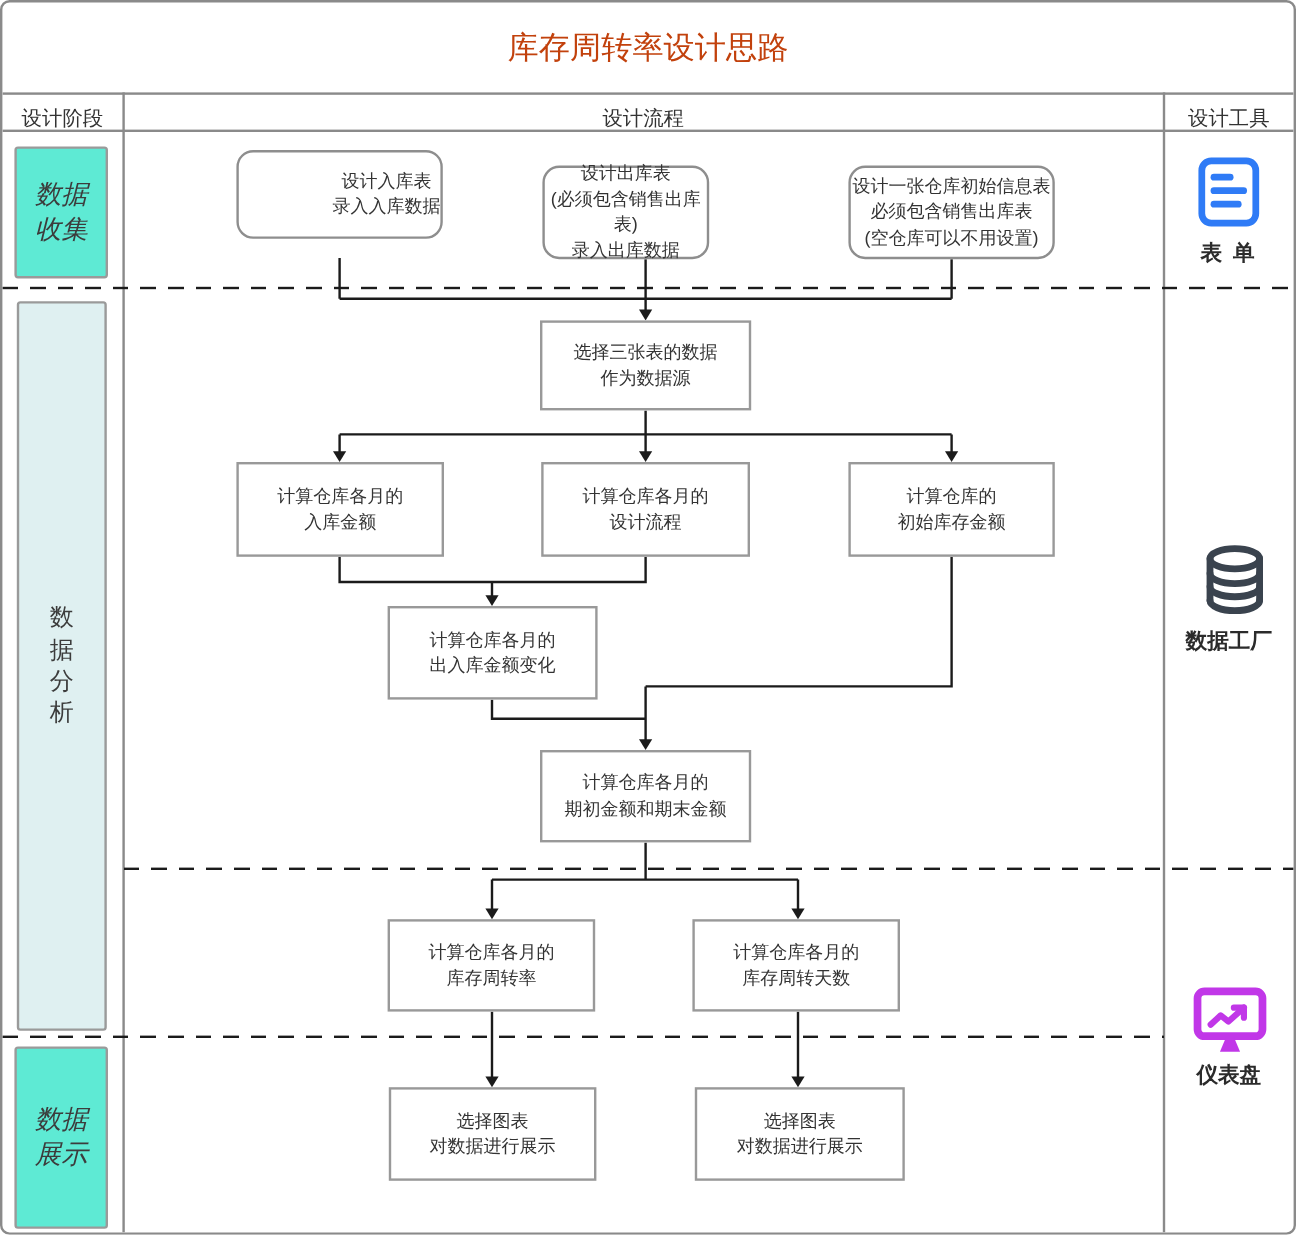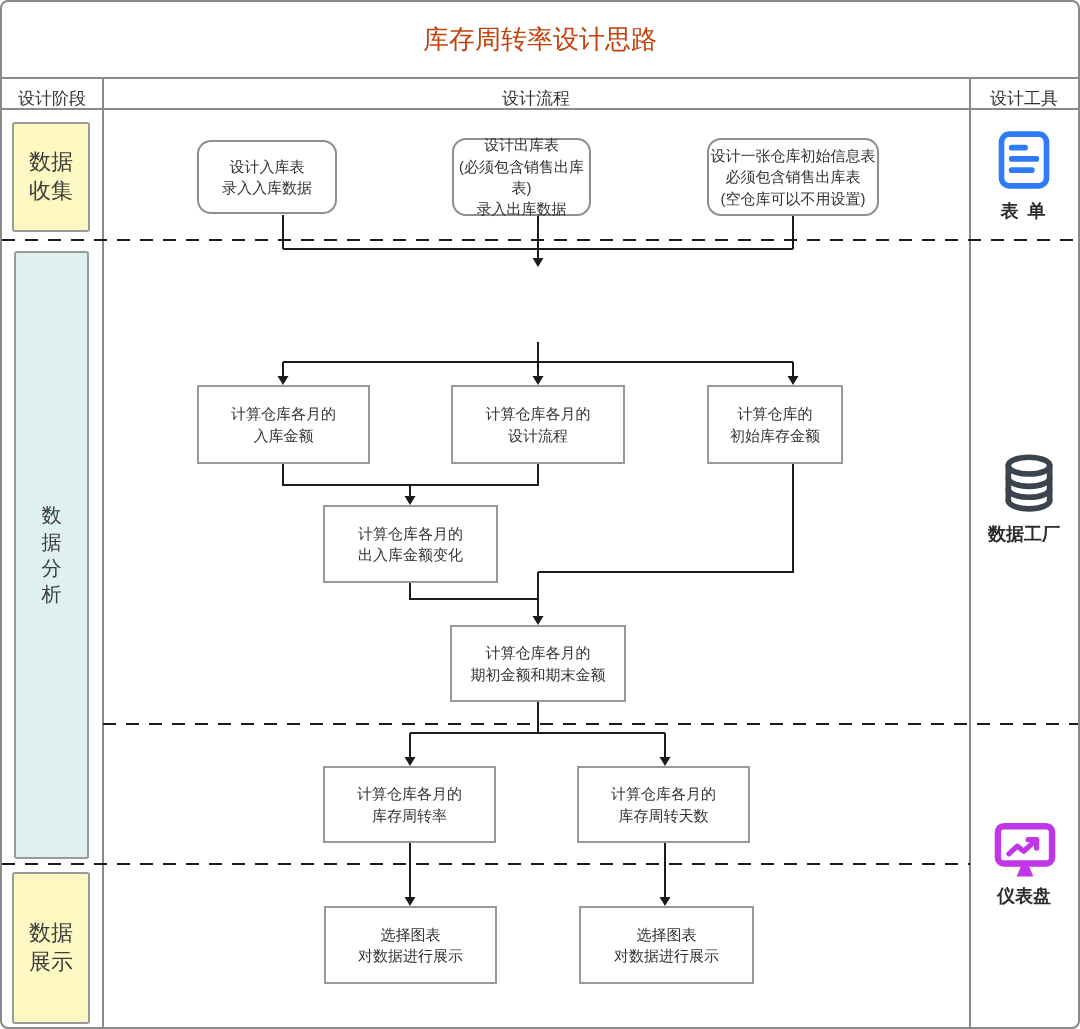--- a/index.html
+++ b/index.html
@@ -14,21 +14,21 @@
         background:repeating-linear-gradient(90deg,#1b1b1b 0 13px,transparent 13px 23px);}
   
   .title{position:absolute;left:0;top:0;width:100%;height:75px;display:flex;
          align-items:center;justify-content:center;font-size:26px;color:#c2410c;}
   .hcell{position:absolute;top:75px;height:42px;display:flex;align-items:center;
          justify-content:center;font-size:17px;color:#333;}
   
   .stage{position:absolute;border:2px solid #9a9a9a;border-radius:3px;display:flex;
          flex-direction:column;align-items:center;justify-content:center;
          font-size:22px;line-height:1.3;color:#3c3c3c;text-align:center;}
-  .beige{background:#fef9c3;}
+  .beige{background:#5eead4;font-style:italic;}
   .blue{background:#dff0f1;}
   .stage.vertical span{font-size:20px;line-height:1.32;}
   
   .fbox{position:absolute;background:#fff;border:2px solid #999;display:flex;
         align-items:center;justify-content:center;text-align:center;font-size:15px;
         line-height:1.42;color:#333;z-index:2;box-sizing:border-box;}
   .fbox span{display:block;}
   .round{border-radius:14px;border-color:#8e8e8e;}
   
   #connectors{position:absolute;left:0;top:0;z-index:1;}
@@ -86,55 +86,61 @@
       <polygon points="785.5,374 796.5,374 791,383"></polygon>
       <polygon points="402.5,494 413.5,494 408,503"></polygon>
       <polygon points="530.5,614 541.5,614 536,623"></polygon>
       <polygon points="402.5,755 413.5,755 408,764"></polygon>
       <polygon points="657.5,755 668.5,755 663,764"></polygon>
       <polygon points="402.5,895 413.5,895 408,904"></polygon>
       <polygon points="657.5,895 668.5,895 663,904"></polygon>
     </g>
   </svg>
 
-  <div class="fbox round" style="left:195px;top:138px;width:140px;height:74px;">
+  <div class="fbox round" style="left:195px;top:123px;width:172px;height:74px;justify-content:flex-end;">
     <div>
         <span>设计入库表</span>
          <span>录入入库数据</span>
       </div>
   </div>
   <div class="fbox round" style="left:450px;top:136px;width:139px;height:78px;">
     <div>
         <span>设计出库表</span>
          <span>(必须包含销售出库表)</span>
          <span>录入出库数据</span>
       </div>
   </div>
   <div class="fbox round" style="left:705px;top:136px;width:172px;height:78px;">
     <div>
         <span>设计一张仓库初始信息表</span>
          <span>必须包含销售出库表</span>
          <span>(空仓库可以不用设置)</span>
       </div>
   </div>
 
+  <div class="fbox" style="left:448px;top:265px;width:176px;height:75px;">
+    <div>
+        <span>选择三张表的数据</span>
+         <span>作为数据源</span>
+      </div>
+  </div>
 
   <div class="fbox" style="left:195px;top:383px;width:173px;height:79px;">
     <div>
         <span>计算仓库各月的</span>
          <span>入库金额</span>
       </div>
   </div>
   <div class="fbox" style="left:449px;top:383px;width:174px;height:79px;">
     <div>
         <span>计算仓库各月的</span>
          <span>设计流程</span>
       </div>
   </div>
-  <div class="fbox" style="left:705px;top:383px;width:136px;height:79px;">
+  <div class="fbox" style="left:705px;top:383px;width:172px;height:79px;">
     <div>
         <span>计算仓库的</span>
          <span>初始库存金额</span>
       </div>
   </div>
 
   <div class="fbox" style="left:321px;top:503px;width:175px;height:78px;">
     <div>
         <span>计算仓库各月的</span>
          <span>出入库金额变化</span>

